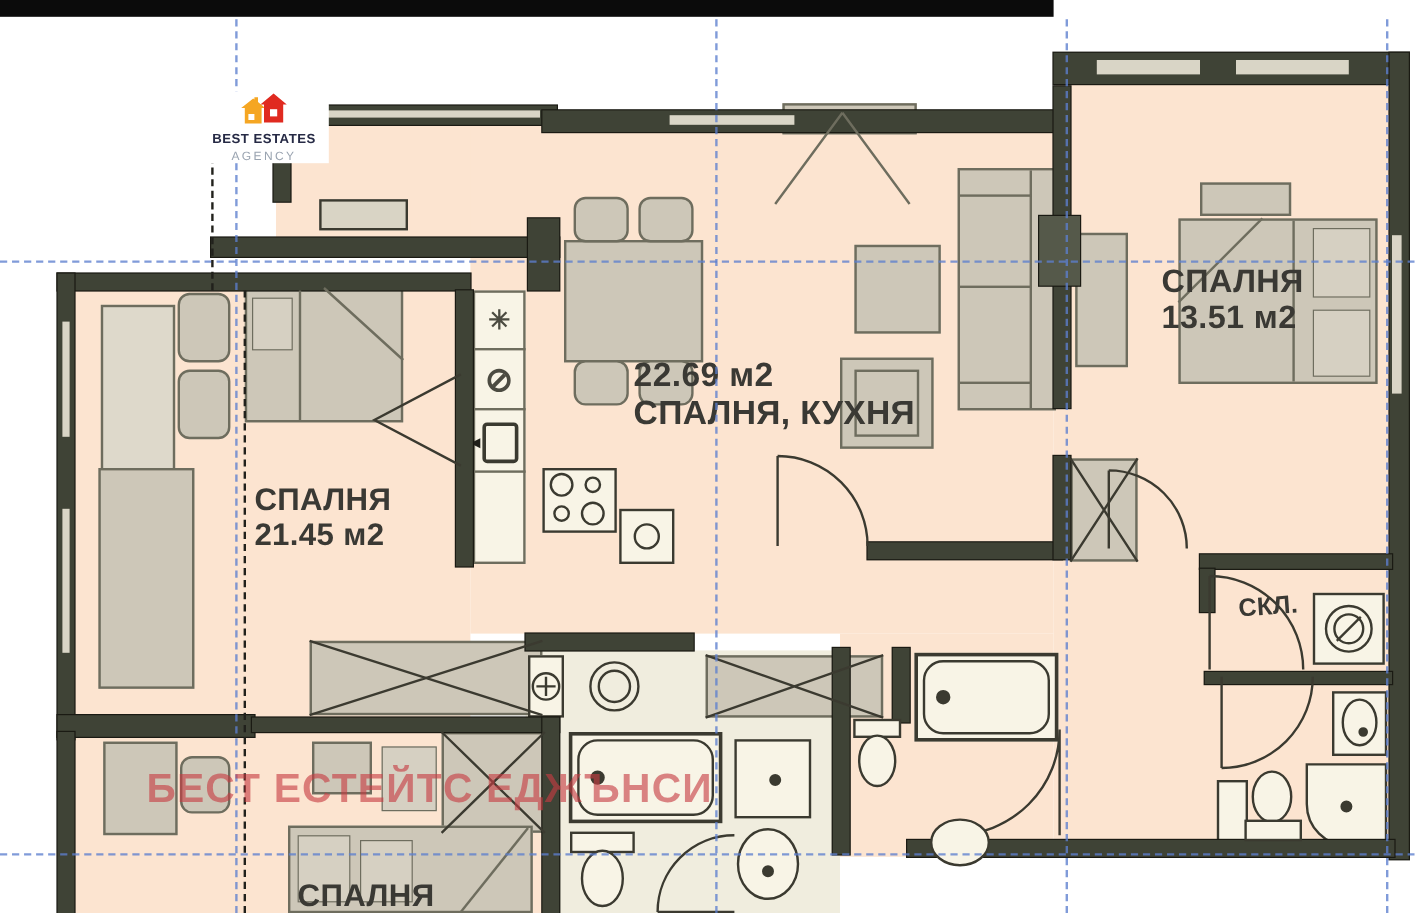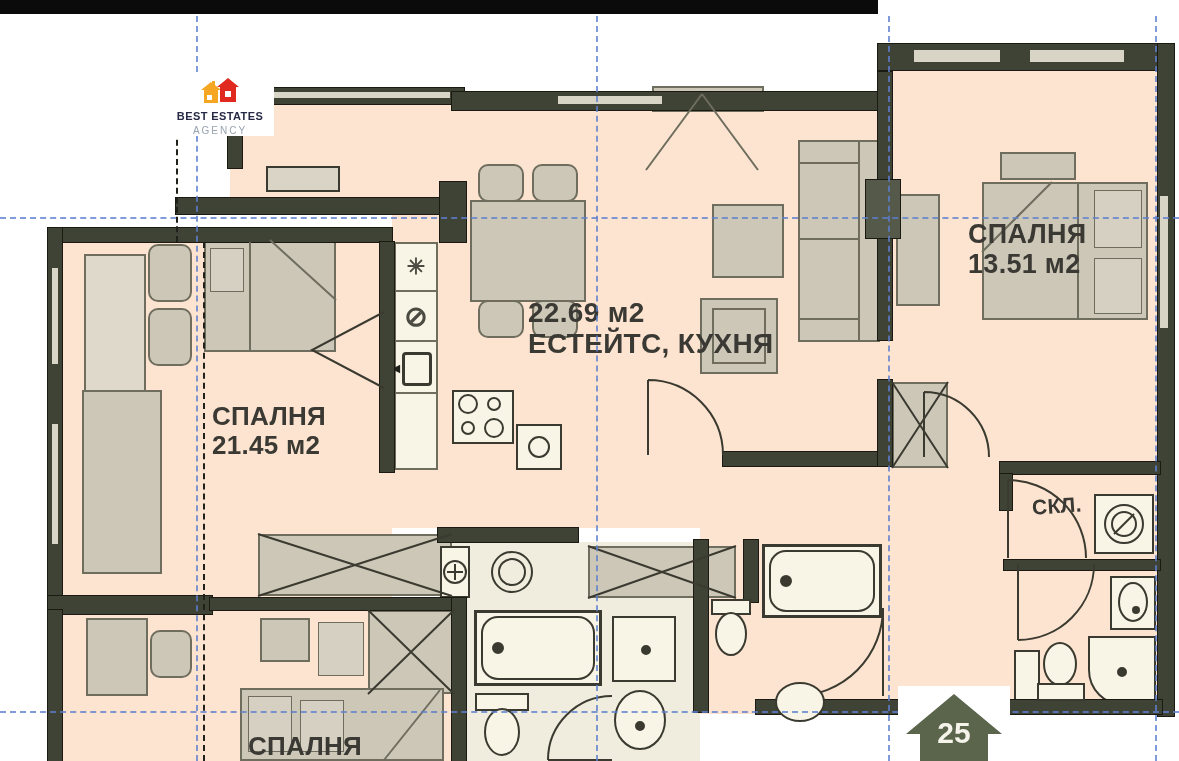--- a/index.html
+++ b/index.html
@@ -197,50 +197,45 @@
     <circle cx="1124" cy="524" r="12"></circle>
     <path d="M1134,514 L1114,534"></path>
   </svg>
 
   <div class="abs rlabel" style="left:968px;top:220px;font-size:27px;">
     <div>СПАЛНЯ</div>
     <div>13.51 м2</div>
   </div>
   <div class="abs rlabel" style="left:480px;top:298px;width:222px;font-size:28px;text-align:left;margin-left:48px;">
     <div>22.69 м2</div>
-    <div>ЕСТЕЙТС, КУХНЯ</div>
+    <div>СПАЛНЯ, КУХНЯ</div>
   </div>
   <div class="abs rlabel" style="left:212px;top:402px;font-size:26px;">
     <div>СПАЛНЯ</div>
     <div>21.45 м2</div>
   </div>
   <div class="abs rlabel" style="left:1032px;top:494px;font-size:21px;transform:rotate(-4deg);">СКЛ.</div>
   <div class="abs rlabel" style="left:248px;top:732px;font-size:26px;">СПАЛНЯ</div>
 
   <div class="abs dashv-blue" style="left:196px;top:16px;height:745px;"></div>
   <div class="abs dashv-blue" style="left:596px;top:16px;height:745px;"></div>
   <div class="abs dashv-blue" style="left:888px;top:16px;height:745px;"></div>
   <div class="abs dashv-blue" style="left:1155px;top:16px;height:745px;"></div>
   <div class="abs dashh-blue" style="left:0;top:217px;width:1179px;"></div>
   <div class="abs dashh-blue" style="left:0;top:711px;width:1179px;"></div>
   <div class="abs dashv-black" style="left:176px;top:130px;height:112px;"></div>
   <div class="abs dashv-black" style="left:203px;top:242px;height:519px;"></div>
 
+  <div class="abs" id="watermark" style="left:122px;top:638px;">БЕСТ ЕСТЕЙТС ЕДЖЪНСИ</div>
 
   <div class="abs" id="logo" style="left:166px;top:76px;width:108px;height:60px;">
     <svg width="46" height="30" viewBox="0 0 46 30">
       <path d="M4,14 L14,6 L15,7 L15,5 L18,5 L18,9 L24,14 L21,14 L21,27 L7,27 L7,14 Z" fill="#f5a623"></path>
       <rect x="10" y="19" width="5" height="5" fill="#ffffff"></rect>
       <path d="M20,11 L31,2 L42,11 L39,11 L39,26 L23,26 L23,11 Z" fill="#e02a20"></path>
       <rect x="28" y="15" width="6" height="6" fill="#ffffff"></rect>
     </svg>
     <div class="l1">BEST ESTATES</div>
     <div class="l2">AGENCY</div>
   </div>
 
-  <div class="abs" id="marker-box" style="left:898px;top:686px;width:112px;height:75px;">
-    <svg width="112" height="75" viewBox="0 0 112 75">
-      <path d="M56,8 L104,48 L90,48 L90,75 L22,75 L22,48 L8,48 Z" fill="#5a654c"></path>
-    </svg>
-    <div id="marker-num">25</div>
-  </div>
 
 </div>
 
 </body></html>

